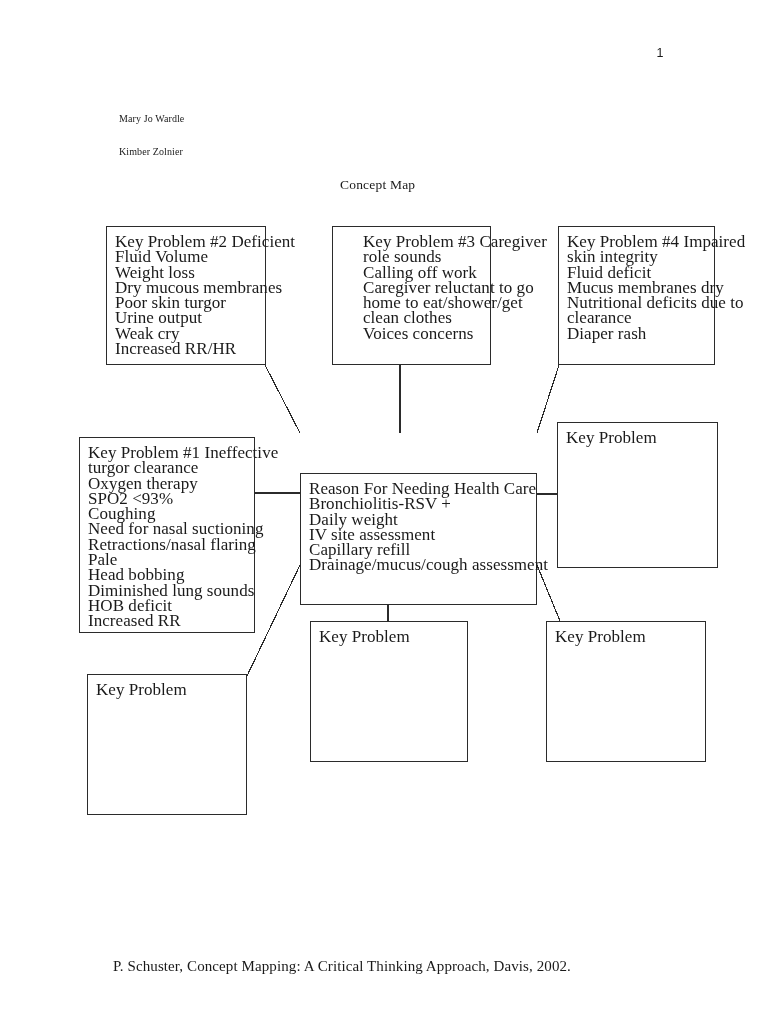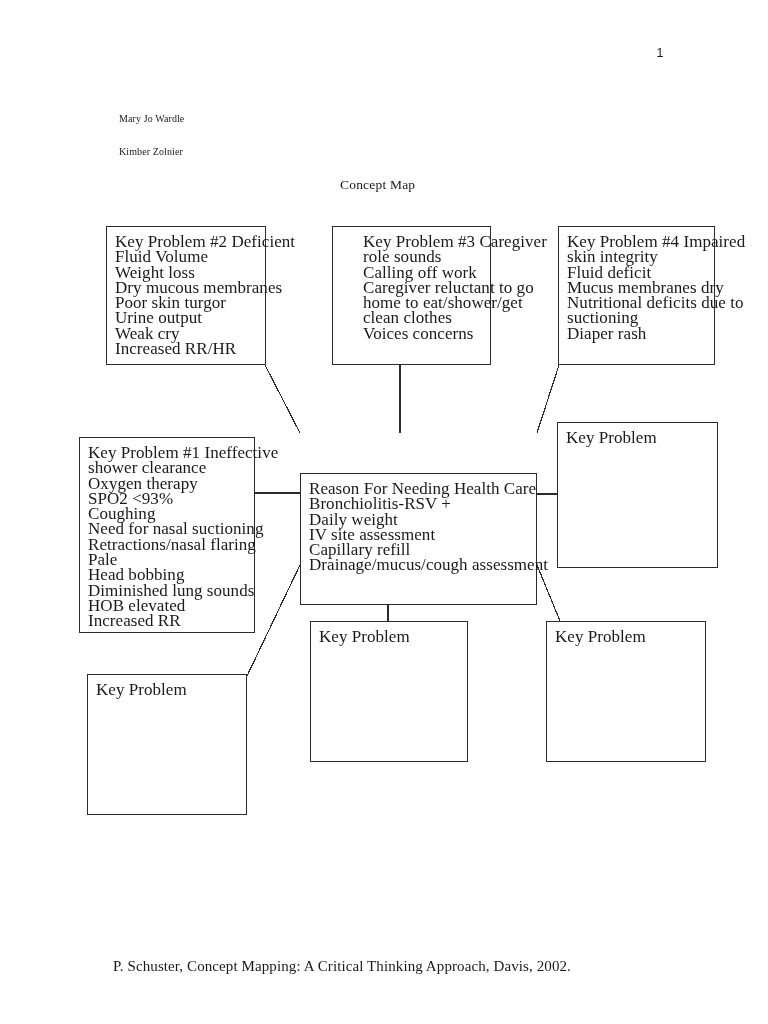--- a/index.html
+++ b/index.html
@@ -135,36 +135,36 @@
     <div class="line">clean clothes</div>
     <div class="line">Voices concerns</div>
   </div>
 
   <div class="node" id="node-kp4">
     <div class="line">Key Problem #4 Impaired</div>
     <div class="line">skin integrity</div>
     <div class="line">Fluid deficit</div>
     <div class="line">Mucus membranes dry</div>
     <div class="line">Nutritional deficits due to</div>
-    <div class="line">suctioning</div>
+    <div class="line">clearance</div>
     <div class="line">Diaper rash</div>
   </div>
 
   <div class="node" id="node-kp1">
     <div class="line">Key Problem #1 Ineffective</div>
-    <div class="line">shower clearance</div>
+    <div class="line">turgor clearance</div>
     <div class="line">Oxygen therapy</div>
     <div class="line">SPO2 &lt;93%</div>
     <div class="line">Coughing</div>
     <div class="line">Need for nasal suctioning</div>
     <div class="line">Retractions/nasal flaring</div>
     <div class="line">Pale</div>
     <div class="line">Head bobbing</div>
     <div class="line">Diminished lung sounds</div>
-    <div class="line">HOB elevated</div>
+    <div class="line">HOB deficit</div>
     <div class="line">Increased RR</div>
   </div>
 
   <div class="node" id="node-reason">
     <div class="line">Reason For Needing Health Care</div>
     <div class="line">Bronchiolitis-RSV +</div>
     <div class="line">Daily weight</div>
     <div class="line">IV site assessment</div>
     <div class="line">Capillary refill</div>
     <div class="line">Drainage/mucus/cough assessment</div>

